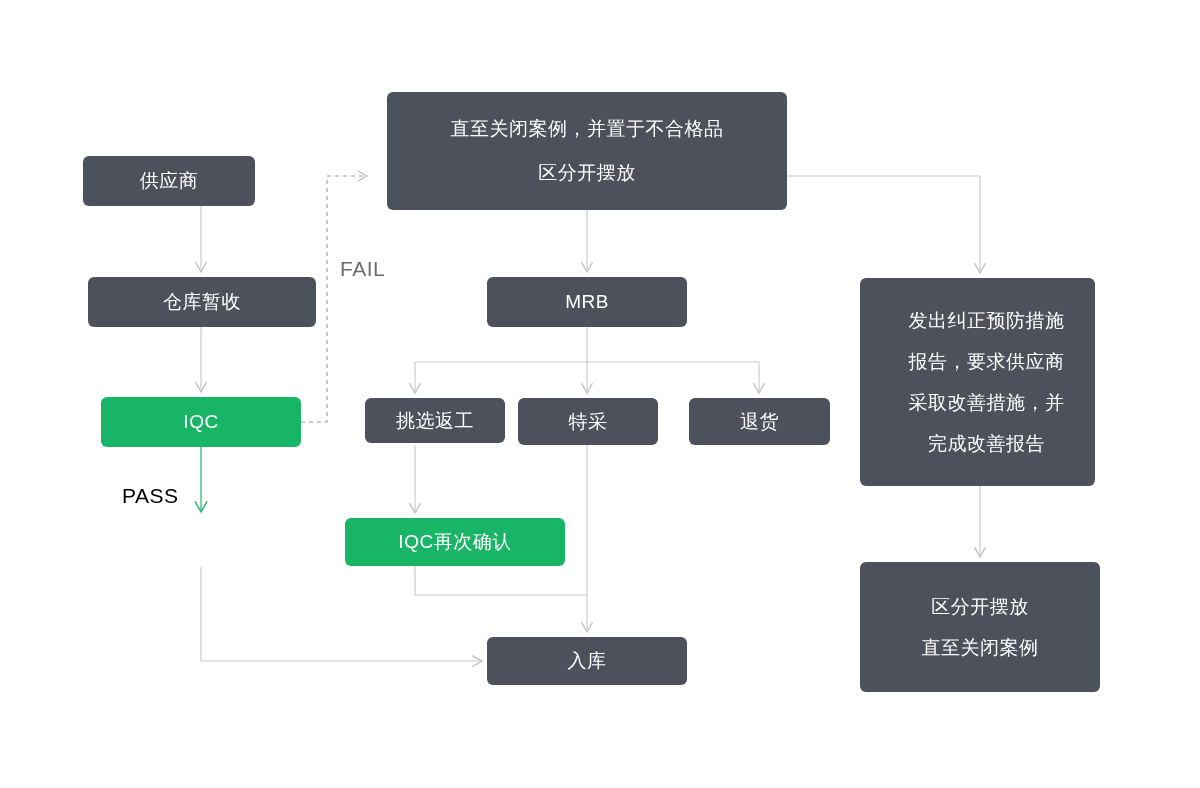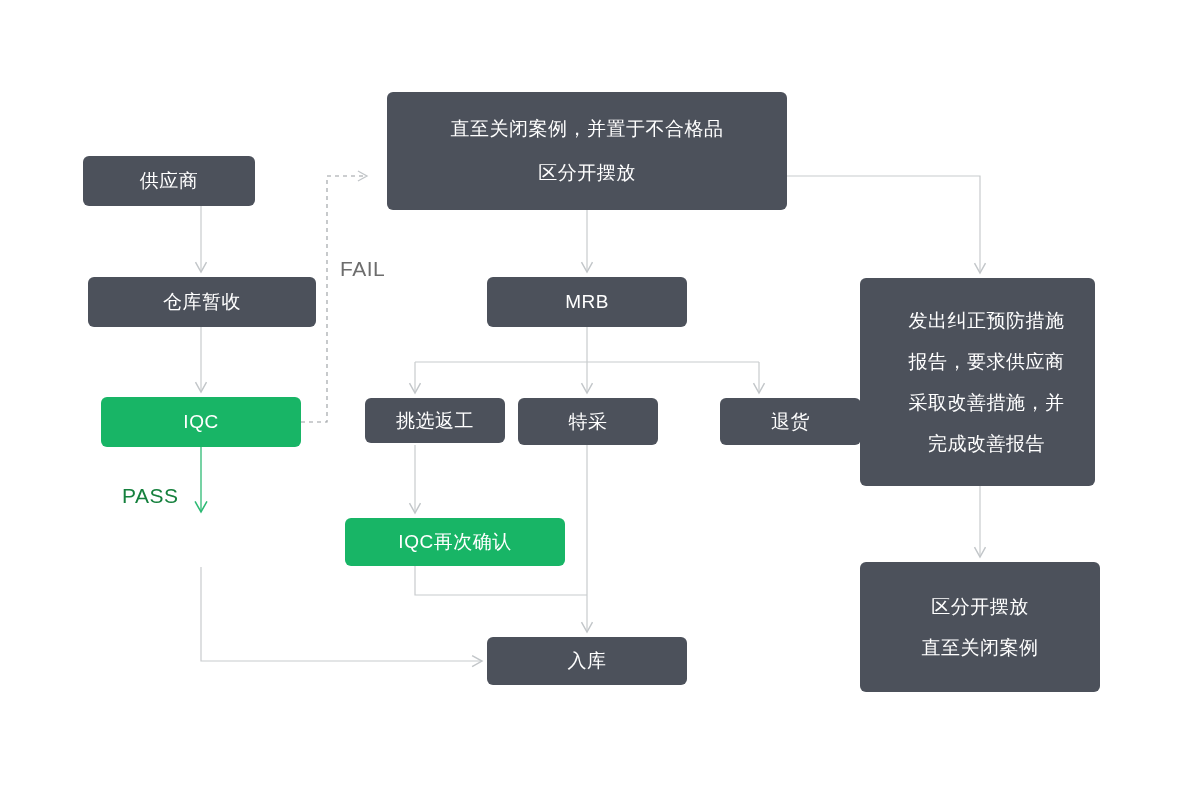--- a/index.html
+++ b/index.html
@@ -50,21 +50,21 @@
   }
   .edge-label {
     position: absolute;
     font-size: 21px;
     letter-spacing: 0.5px;
     z-index: 3;
     white-space: nowrap;
     margin-top: 18px;
   }
   .edge-label.gray { color: #6d6d6d; }
-  .edge-label.green { color: #15803d; }
+  .edge-label.green { color: #000000; }
 </style>
 </head>
 <body>
 
 <div id="canvas">
 
   <svg id="edges" viewBox="0 0 1200 788" width="1200" height="788" xmlns="http://www.w3.org/2000/svg">
     <defs>
       <marker id="arrow-gray" viewBox="0 0 12 12" refX="10" refY="6" markerWidth="11" markerHeight="11" orient="auto-start-reverse">
         <path d="M 1 1 L 10 6 L 1 11" fill="none" stroke="#c2c6c9" stroke-width="1.3"></path>
@@ -112,21 +112,21 @@
 
   <div class="node dark" style="left:387px; top:92px; width:400px; height:118px; line-height:44px;">直至关闭案例，并置于不合格品
 区分开摆放</div>
 
   <div class="node dark" style="left:487px; top:277px; width:200px; height:50px;">MRB</div>
 
   <div class="node dark" style="left:345px; top:398px; width:140px; height:45px;margin-left:20px;">挑选返工</div>
 
   <div class="node dark" style="left:518px; top:398px; width:140px; height:47px;">特采</div>
 
-  <div class="node dark" style="left:689px; top:398px; width:141px; height:47px;margin-left:31px;">退货</div>
+  <div class="node dark" style="left:689px; top:398px; width:141px; height:47px;">退货</div>
 
   <div class="node green" style="left:345px; top:518px; width:220px; height:48px;">IQC再次确认</div>
 
   <div class="node dark" style="left:487px; top:637px; width:200px; height:48px;">入库</div>
 
   <div class="node dark" style="left:860px; top:278px; width:235px; height:208px; line-height:41px;padding-left:28px;">发出纠正预防措施
 报告，要求供应商
 采取改善措施，并
 完成改善报告</div>
 

